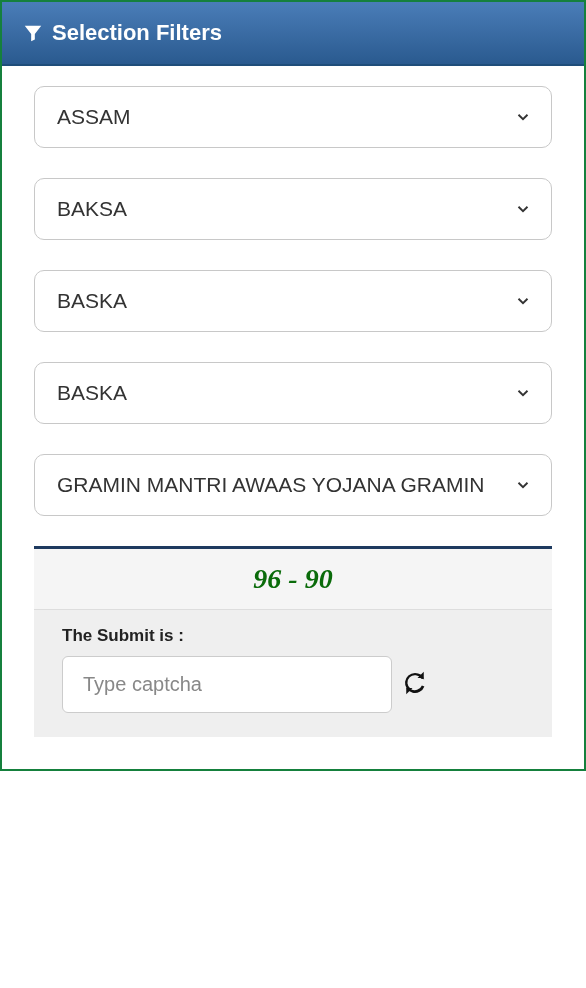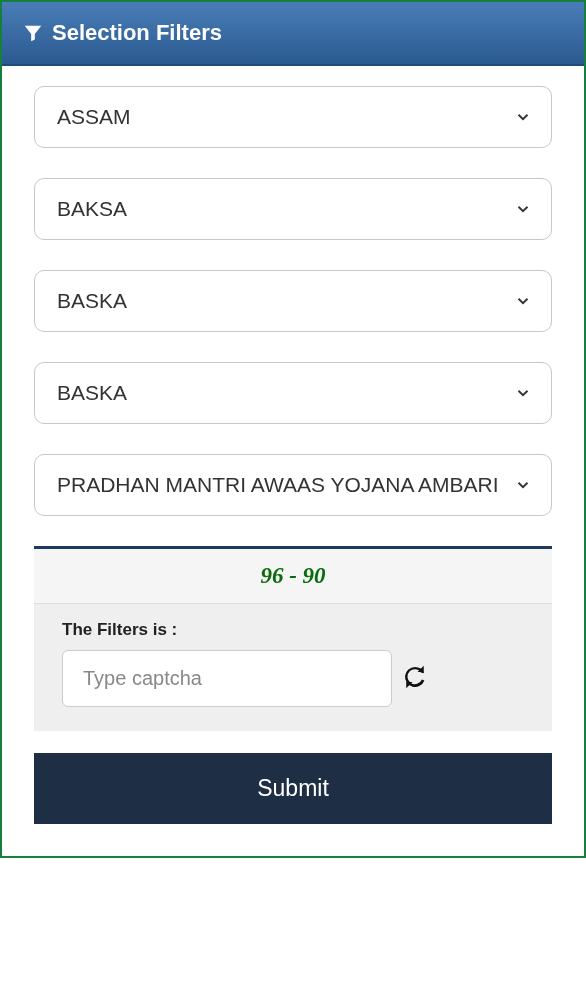--- a/index.html
+++ b/index.html
@@ -61,21 +61,21 @@
   }
   .captcha-block {
     margin-top: 30px;
     border-top: 3px solid #1e3a5f;
     background: #efefef;
   }
   .captcha-display {
     text-align: center;
     padding: 14px 0;
     font-family: 'Times New Roman', serif;
-    font-size: 23px;
+    font-size: 28px;
     font-weight: 700;
     font-style: italic;
     color: #0a6b0a;
     background: #f5f5f5;
     border-bottom: 1px solid #ddd;
   }
   .captcha-input-area {
     padding: 16px 28px 24px 28px;
   }
   .captcha-label {
@@ -156,39 +156,38 @@
 
     <div class="select-wrap">
       <div class="select">BASKA</div>
       <svg class="select-chevron" width="18" height="18" viewBox="0 0 24 24" fill="none" stroke="#333" stroke-width="2.5">
         <polyline points="6 9 12 15 18 9"></polyline>
       </svg>
     </div>
 
 
     <div class="select-wrap">
-      <div class="select">PRADHAN MANTRI AWAAS YOJANA AMBARI</div>
+      <div class="select">GRAMIN MANTRI AWAAS YOJANA GRAMIN</div>
       <svg class="select-chevron" width="18" height="18" viewBox="0 0 24 24" fill="none" stroke="#333" stroke-width="2.5">
         <polyline points="6 9 12 15 18 9"></polyline>
       </svg>
     </div>
 
     <div class="captcha-block">
       <div class="captcha-display">96 - 90</div>
       <div class="captcha-input-area">
-        <span class="captcha-label">The Filters is :</span>
+        <span class="captcha-label">The Submit is :</span>
         <div class="captcha-row">
           <input type="text" class="captcha-input" placeholder="Type captcha" style="">
           <button class="refresh-btn">
             <svg width="30" height="30" viewBox="0 0 24 24" fill="#111">
               <path d="M12 4a8 8 0 0 1 7.4 5l-2.4-.5a6 6 0 1 0 .5 5.5l2 .8A8 8 0 1 1 12 4z"></path>
               <path d="M19 3v5h-5l5-5z"></path>
               <path d="M5 21v-5h5l-5 5z"></path>
             </svg>
           </button>
         </div>
       </div>
     </div>
 
-    <button class="submit-btn">Submit</button>
 
   </div>
 </div>
 
 </body></html>

